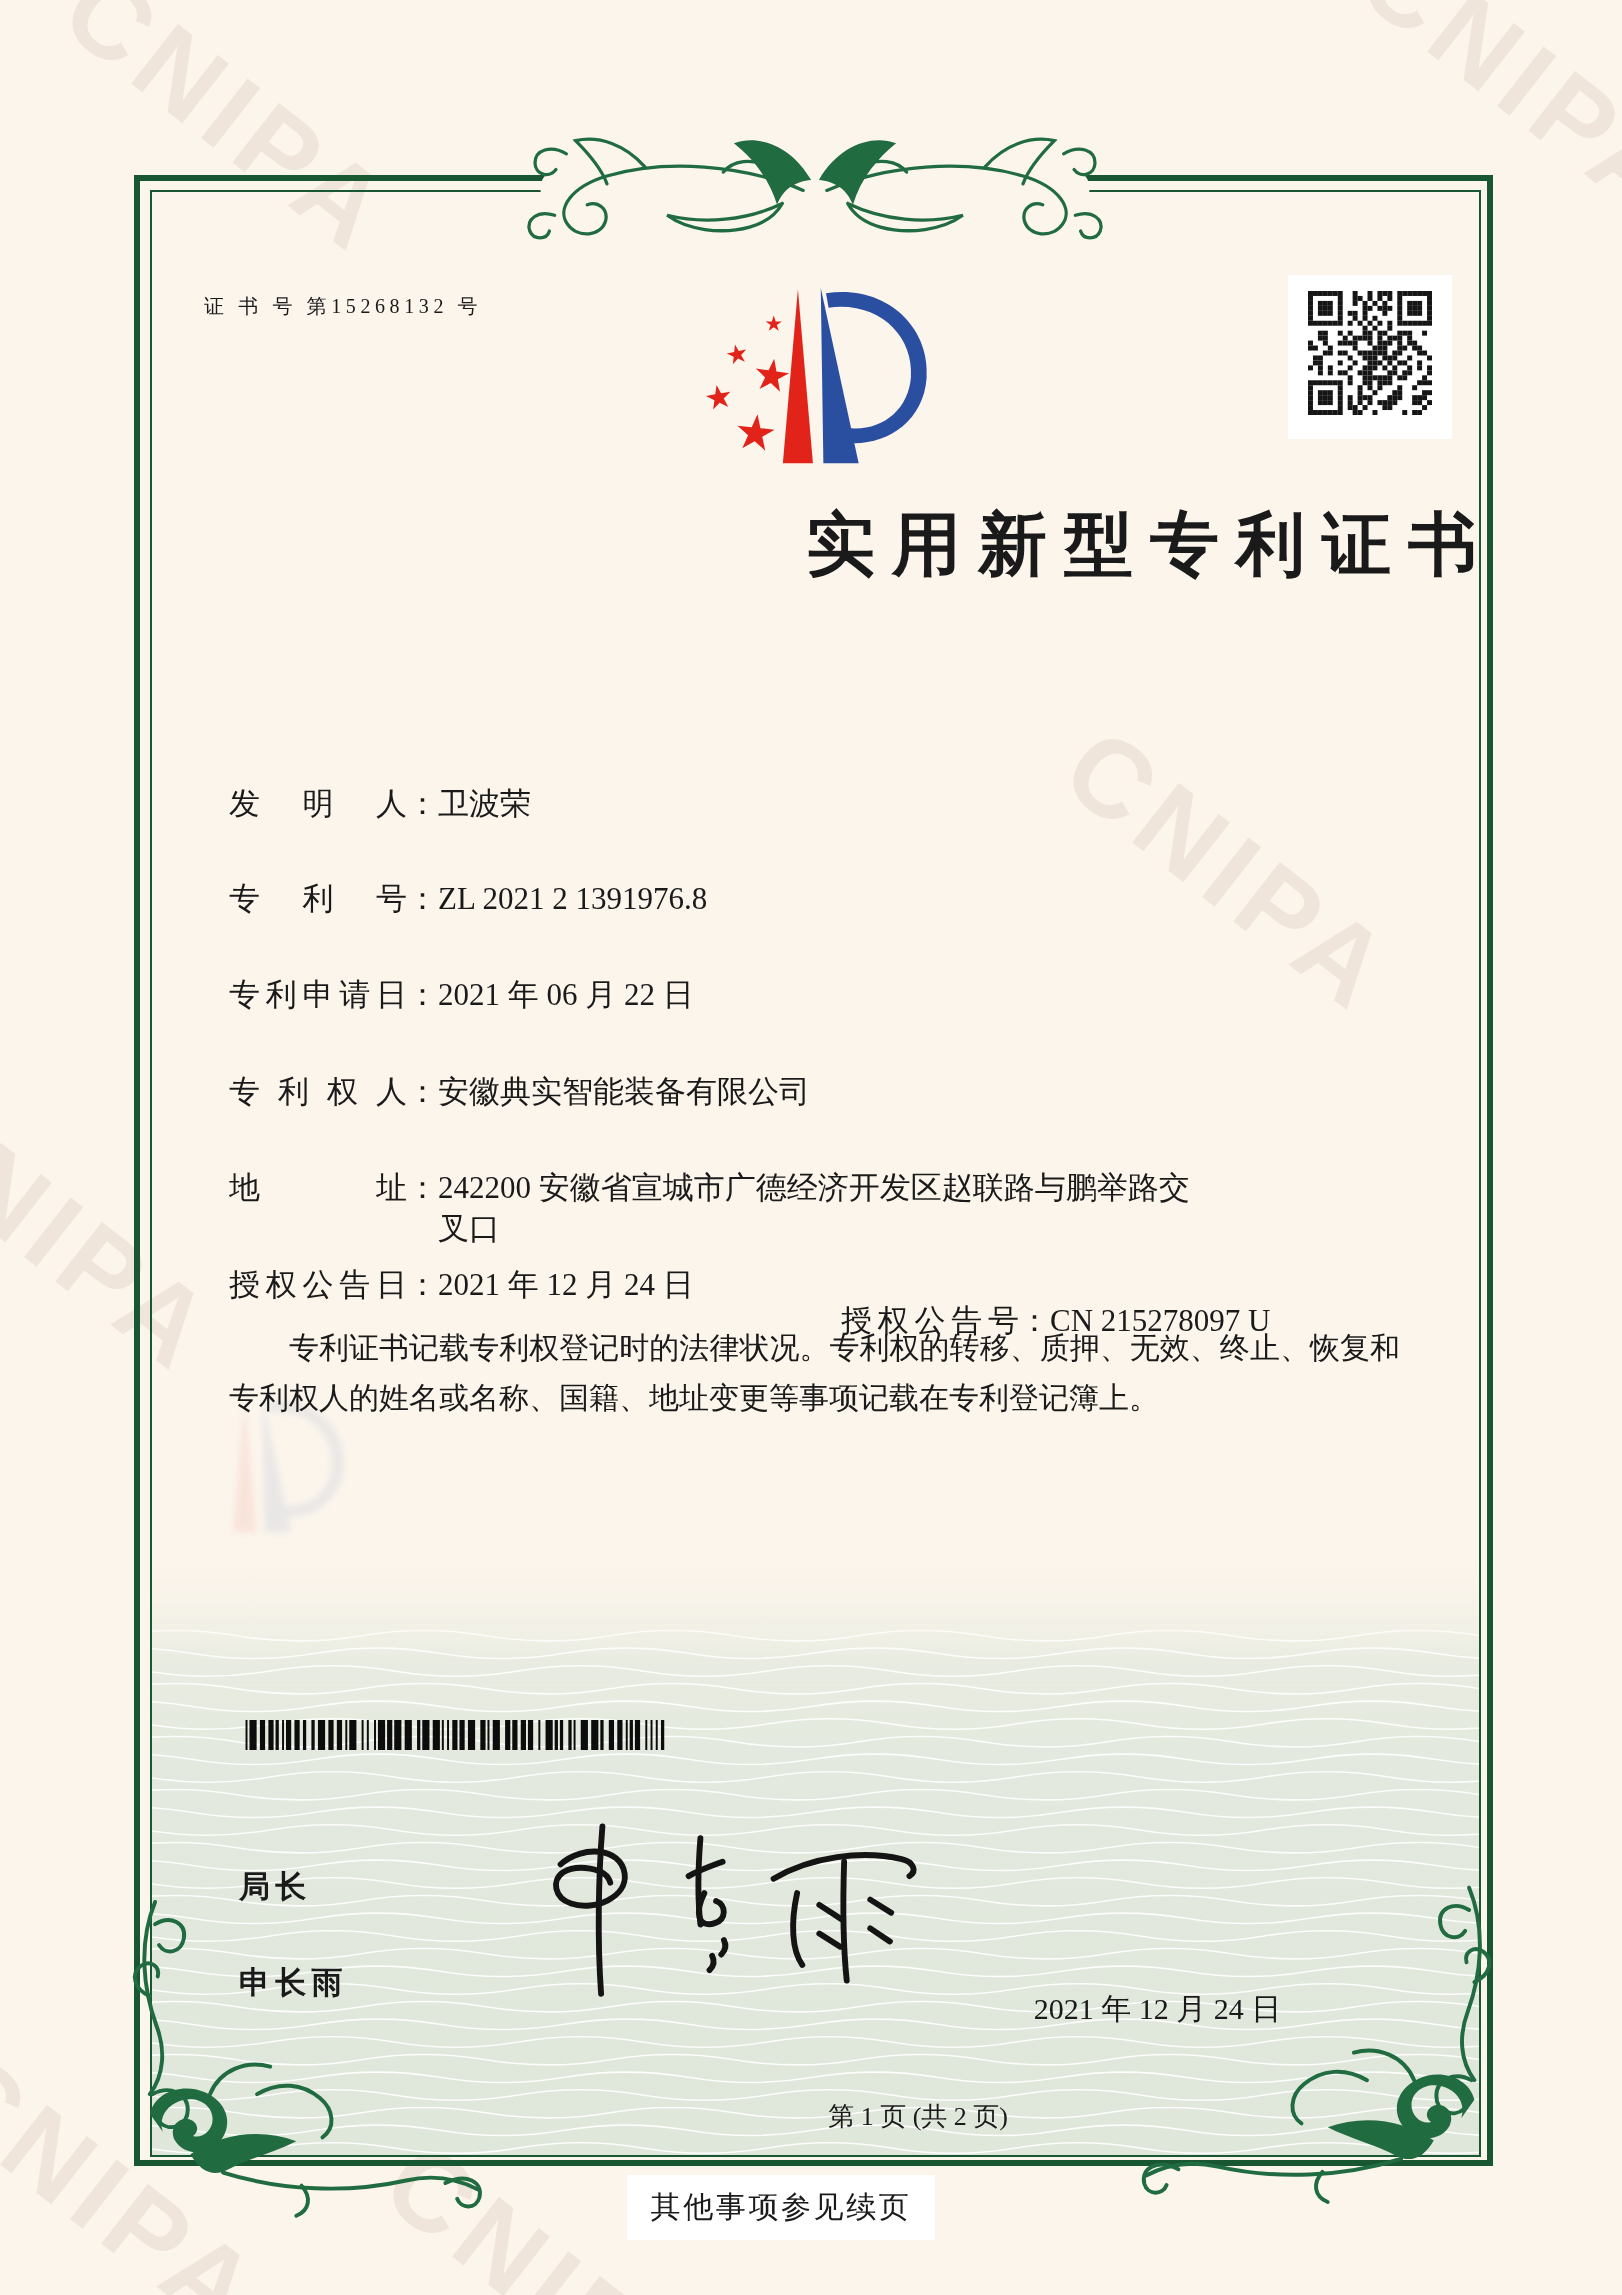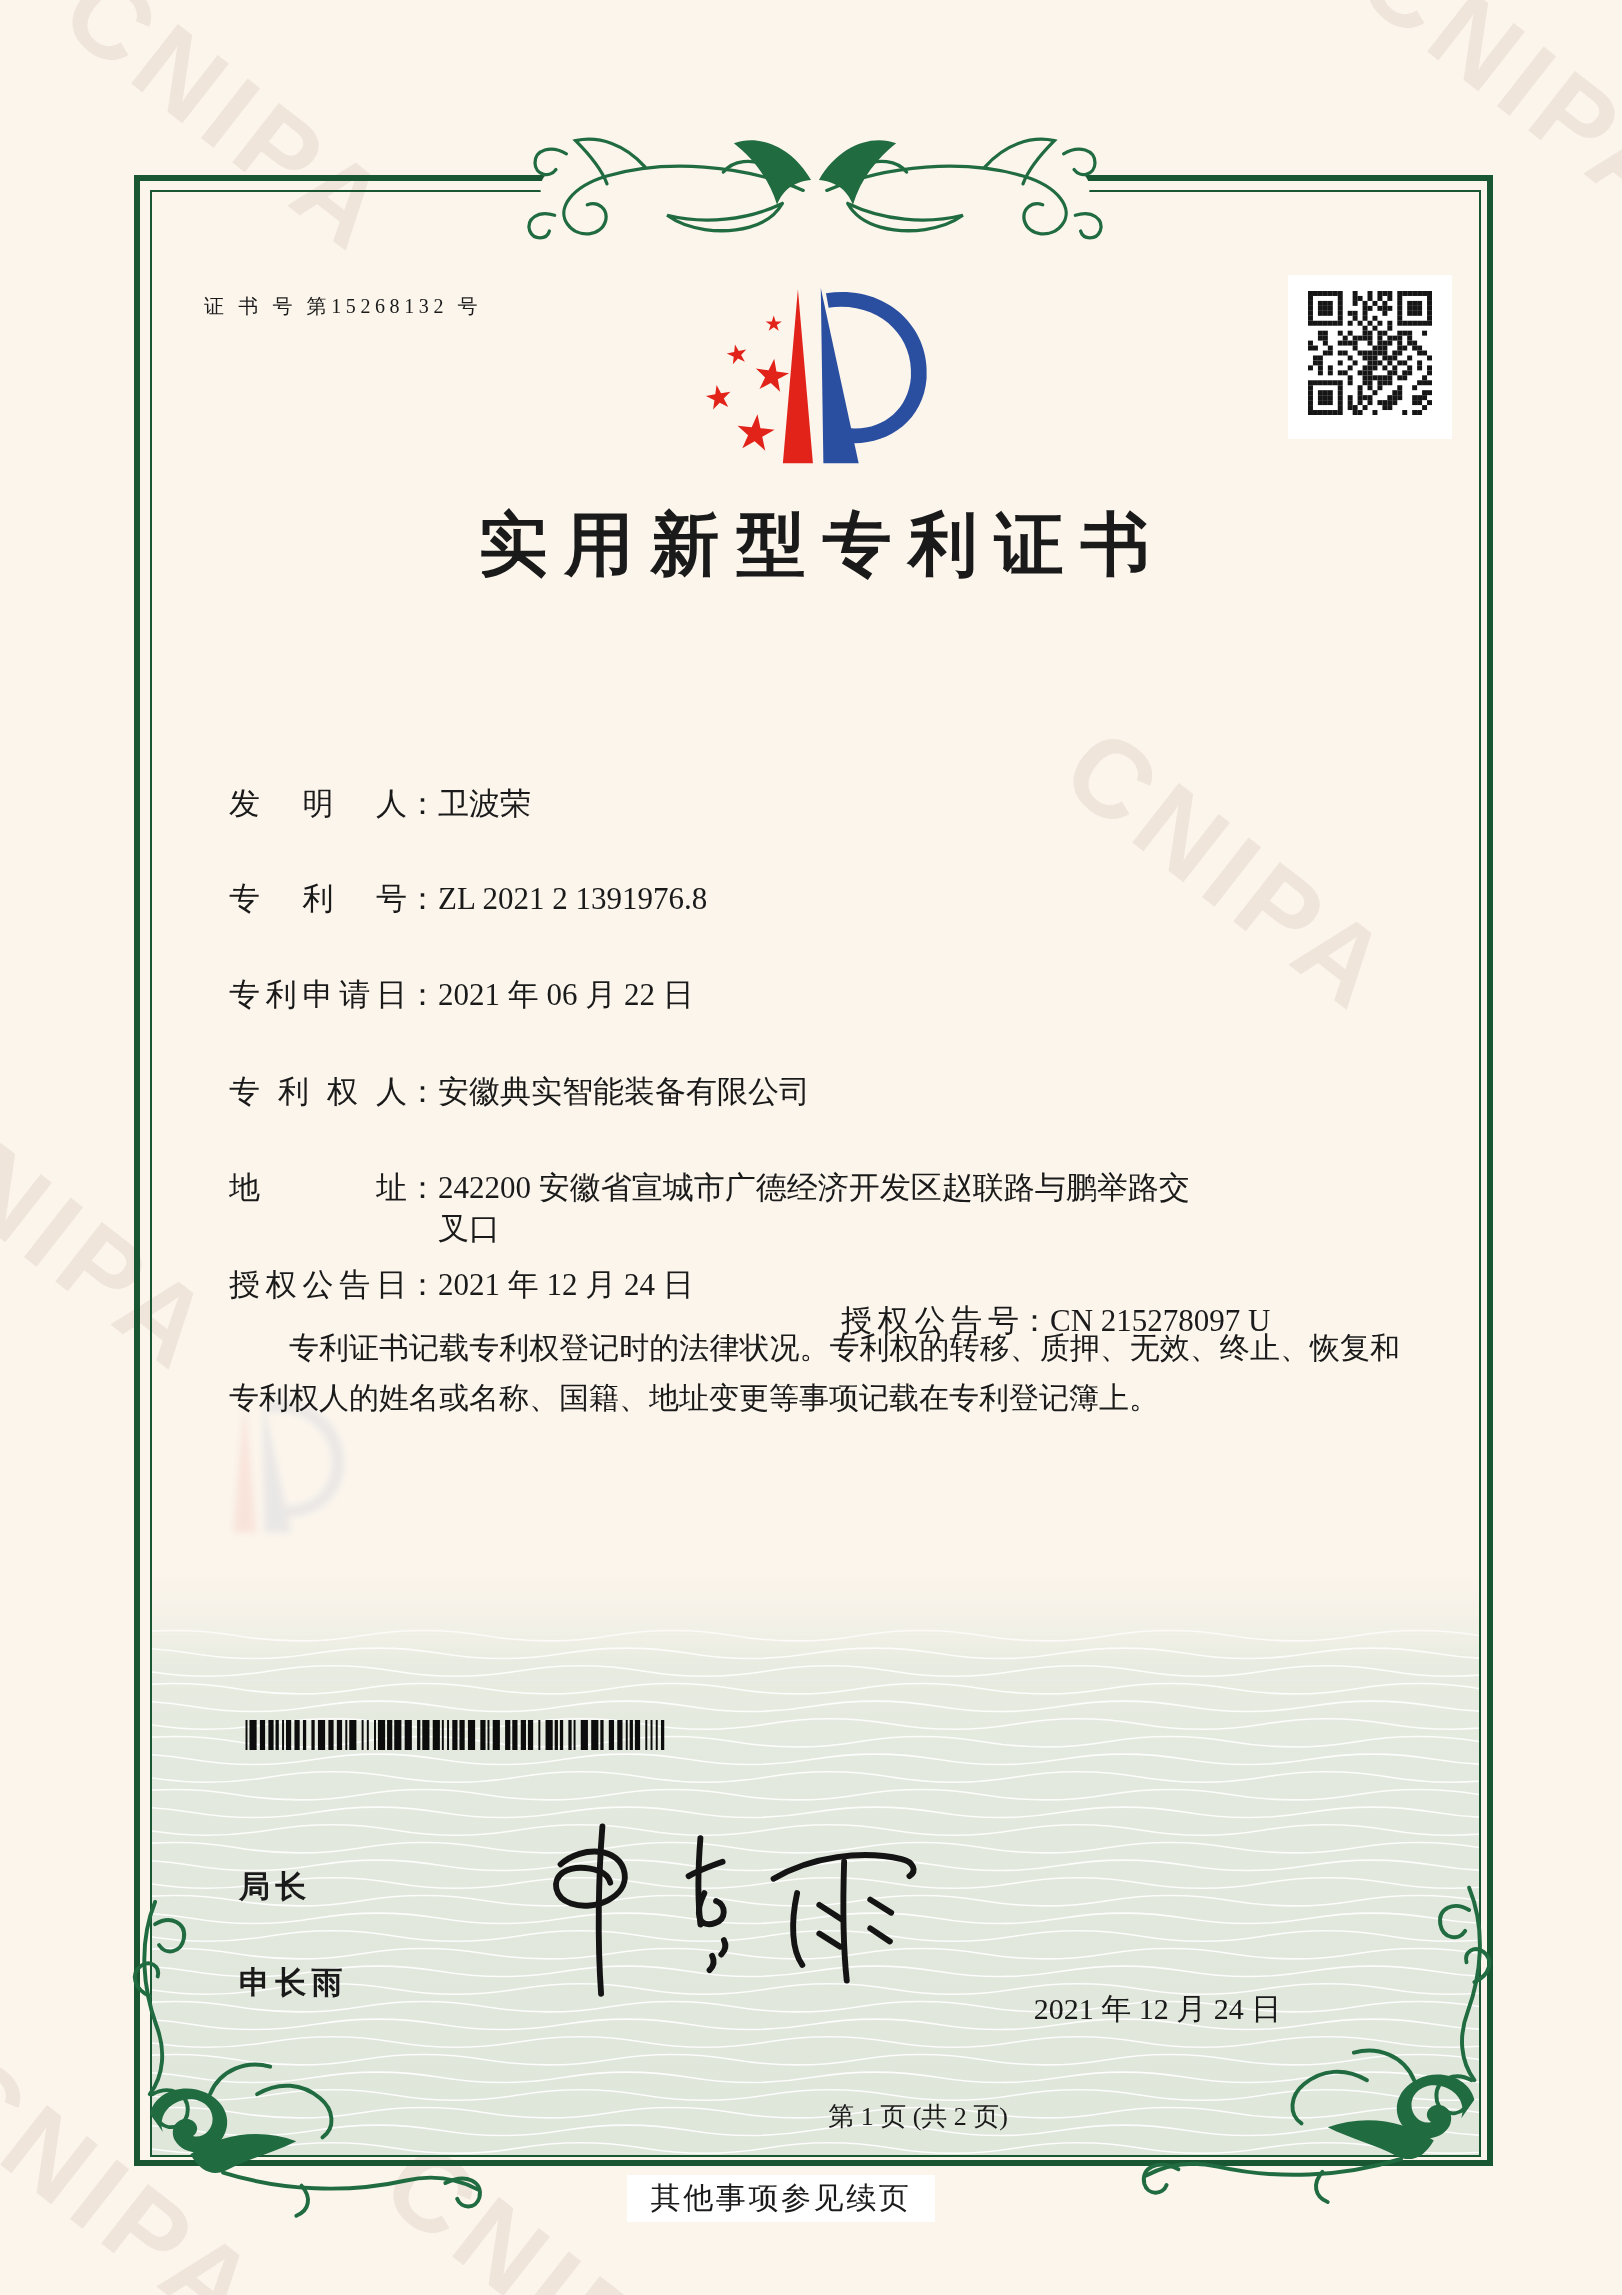--- a/index.html
+++ b/index.html
@@ -63,21 +63,21 @@
     position:absolute;left:222px;top:1355px;width:131px;height:216px;
     z-index:2;opacity:0.08;filter:blur(3.3px);
   }
   .qr-box{
     position:absolute;left:1288px;top:275px;width:164px;height:164px;
     background:#ffffff;z-index:5;
   }
   .qr-box svg{position:absolute;left:19.6px;top:16.4px;}
   .title{
     position:absolute;left:134px;top:499px;width:1360px;
-    text-align:center;
+    text-align:right;
     font-size:69px;font-weight:700;
     letter-spacing:17px;text-indent:17px;
     z-index:5;
   }
   
   .row{position:absolute;left:229px;width:1178px;font-size:31px;line-height:41px;z-index:5;}
   .lab{
     display:inline-block;width:178px;
     text-align:justify;text-align-last:justify;
     vertical-align:top;
@@ -108,21 +108,21 @@
   .sig{position:absolute;left:504px;top:1816px;z-index:5;}
   .issue-date{
     position:absolute;left:896px;top:1989px;width:523px;
     text-align:center;font-size:30px;z-index:5;
   }
   .page-info{
     position:absolute;left:485px;top:2099px;width:523px;
     text-align:right;font-size:26px;z-index:5;
   }
   .footer-box{
-    position:absolute;left:627px;top:2175px;width:308px;height:47px;
+    position:absolute;left:627px;top:2175px;width:308px;height:65px;
     background:#ffffff;z-index:5;
     display:flex;align-items:center;justify-content:center;
   }
   .footer-box span{font-size:30px;letter-spacing:2.6px;}
 </style>
 </head>
 <body>
 
 <div class="page">
 

